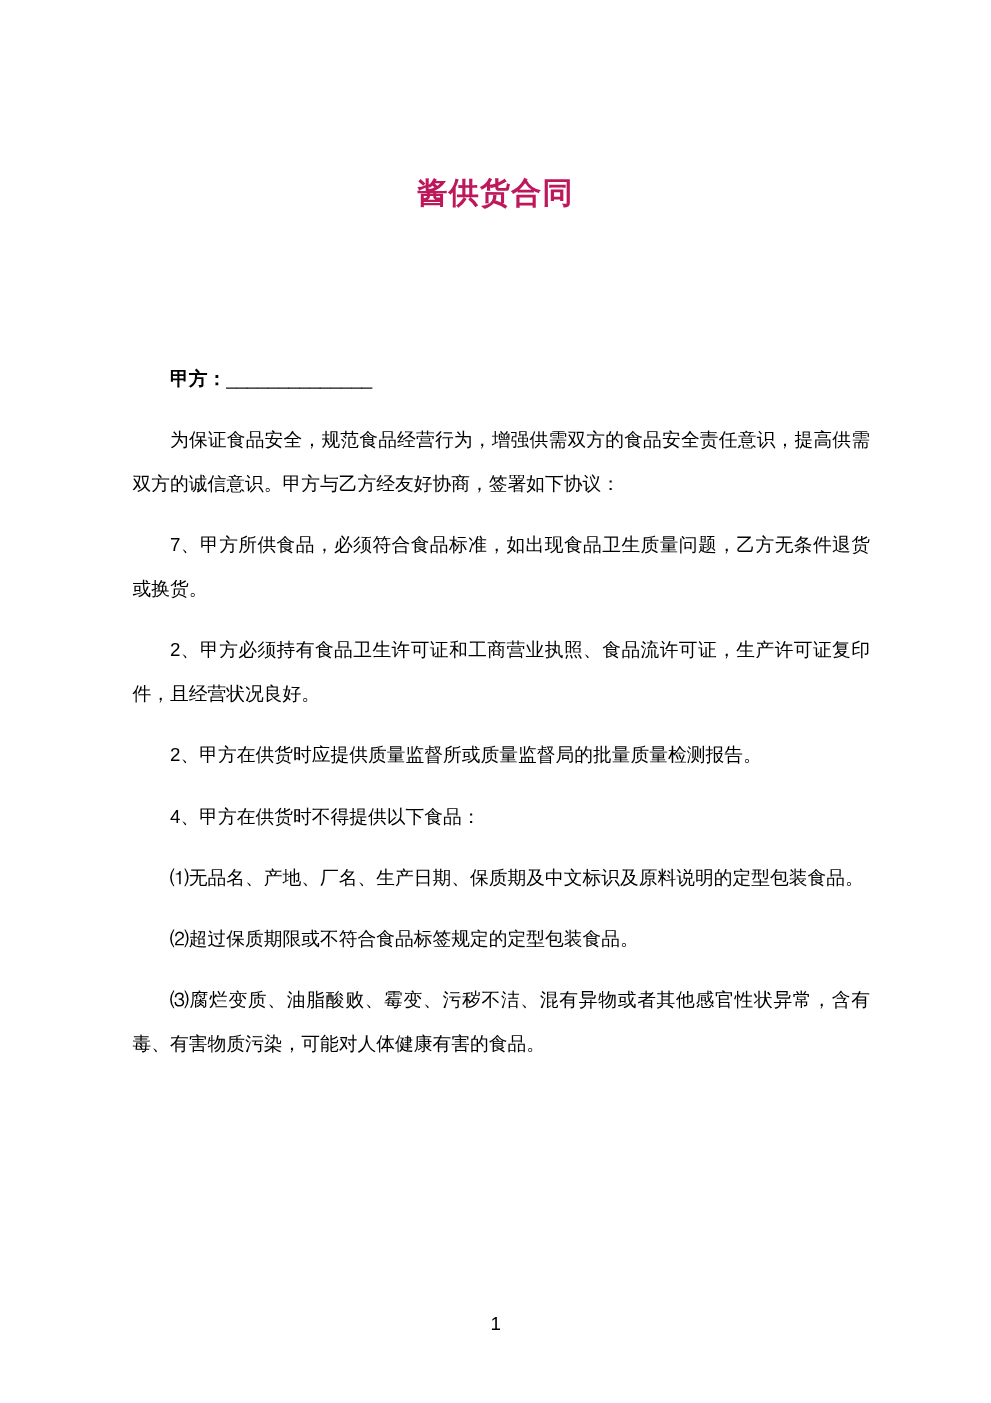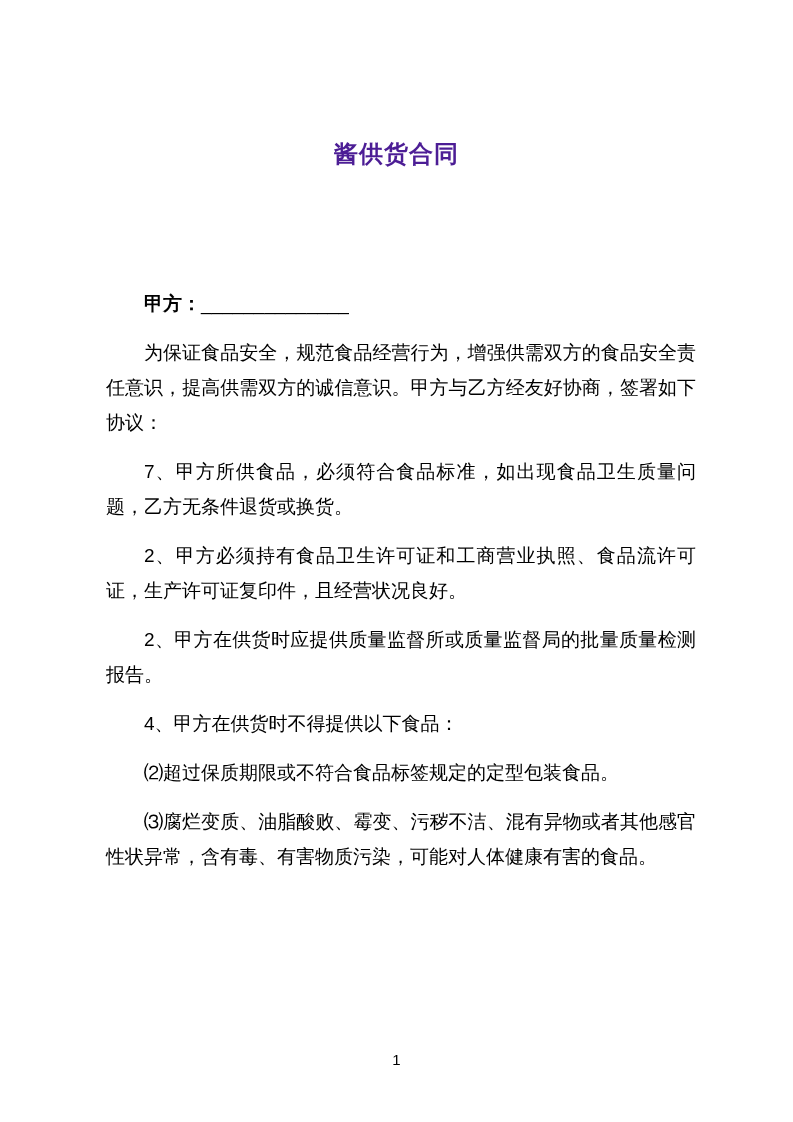--- a/index.html
+++ b/index.html
@@ -19,29 +19,29 @@
   }
   .doc-title {
     position: absolute;
     top: 138px;
     left: 0;
     width: 100%;
     margin: 0;
     text-align: center;
     font-size: 24px;
     font-weight: bold;
-    color: #4c1d95;
+    color: #be185d;
     letter-spacing: 1px;
   }
   .content {
     position: absolute;
     top: 286px;
     left: 106px;
     width: 590px;
-    font-size: 19px;
+    font-size: 15px;
     line-height: 35px;
     text-align: justify;
     text-justify: inter-ideograph;
   }
   .content p {
     margin: 0 0 14px 0;
     text-indent: 2em;
   }
   p.party-line {
     font-weight: bold;
@@ -80,20 +80,21 @@
 
 
     <p>7、甲方所供食品，必须符合食品标准，如出现食品卫生质量问题，乙方无条件退货或换货。</p>
 
     <p>2、甲方必须持有食品卫生许可证和工商营业执照、食品流许可证，生产许可证复印件，且经营状况良好。</p>
 
     <p>2、甲方在供货时应提供质量监督所或质量监督局的批量质量检测报告。</p>
 
     <p>4、甲方在供货时不得提供以下食品：</p>
 
+    <p>⑴无品名、产地、厂名、生产日期、保质期及中文标识及原料说明的定型包装食品。</p>
 
     <p>⑵超过保质期限或不符合食品标签规定的定型包装食品。</p>
 
     <p>⑶腐烂变质、油脂酸败、霉变、污秽不洁、混有异物或者其他感官性状异常，含有毒、有害物质污染，可能对人体健康有害的食品。</p>
 
   </div>
 
   <div class="page-number">1</div>
 
 </div>

